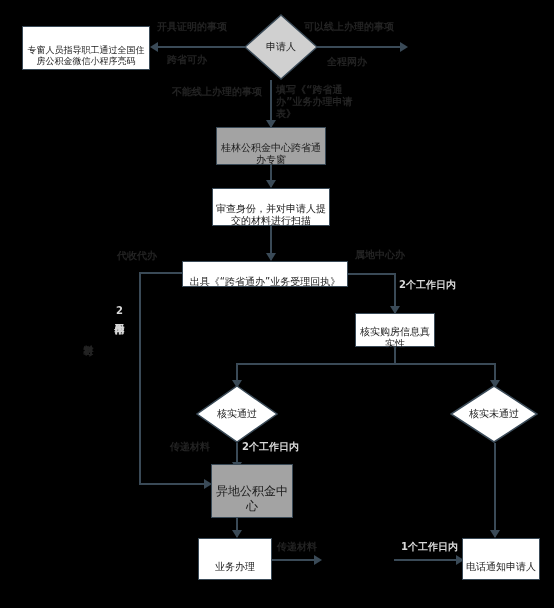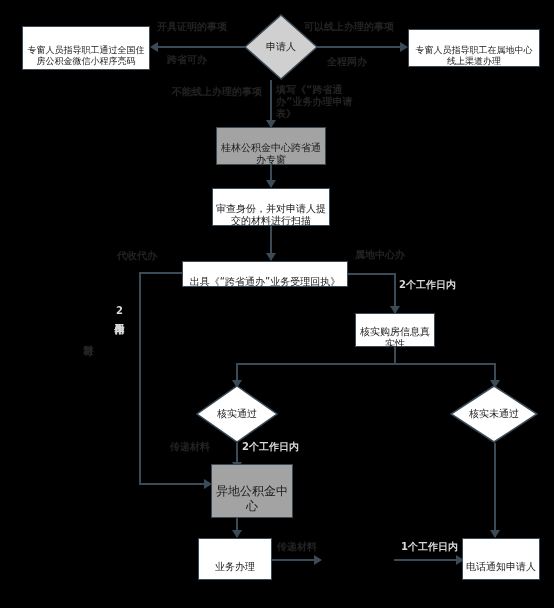--- a/index.html
+++ b/index.html
@@ -59,23 +59,20 @@
 </style>
 </head>
 <body>
 
 <div id="canvas">
 
   <div class="node box-white" style="left:22px;top:26px;width:128px;height:44px;font-size:9px;">
     <span class="lbl">专窗人员指导职工通过全国住房公积金微信小程序亮码</span>
   </div>
 
-  <div class="node box-white" style="left:408px;top:29px;width:132px;height:38px;font-size:9px;">
-    <span class="lbl">专窗人员指导职工在属地中心线上渠道办理</span>
-  </div>
 
   <div class="diamond" style="left:244px;top:14px;width:74px;height:66px;">
     <svg class="dshape" viewBox="0 0 74 66" preserveAspectRatio="none">
       <polygon points="37,1 73,33 37,65 1,33" fill="#d0d0d0" stroke="#3a4a57" stroke-width="1.5"></polygon>
     </svg>
     <span class="dtext" style="font-size:10px;">申请人</span>
   </div>
 
   <div class="line hline" style="left:158px;top:46px;width:88px;"></div>
   <div class="arrow left" style="left:150px;top:42px;"></div>

